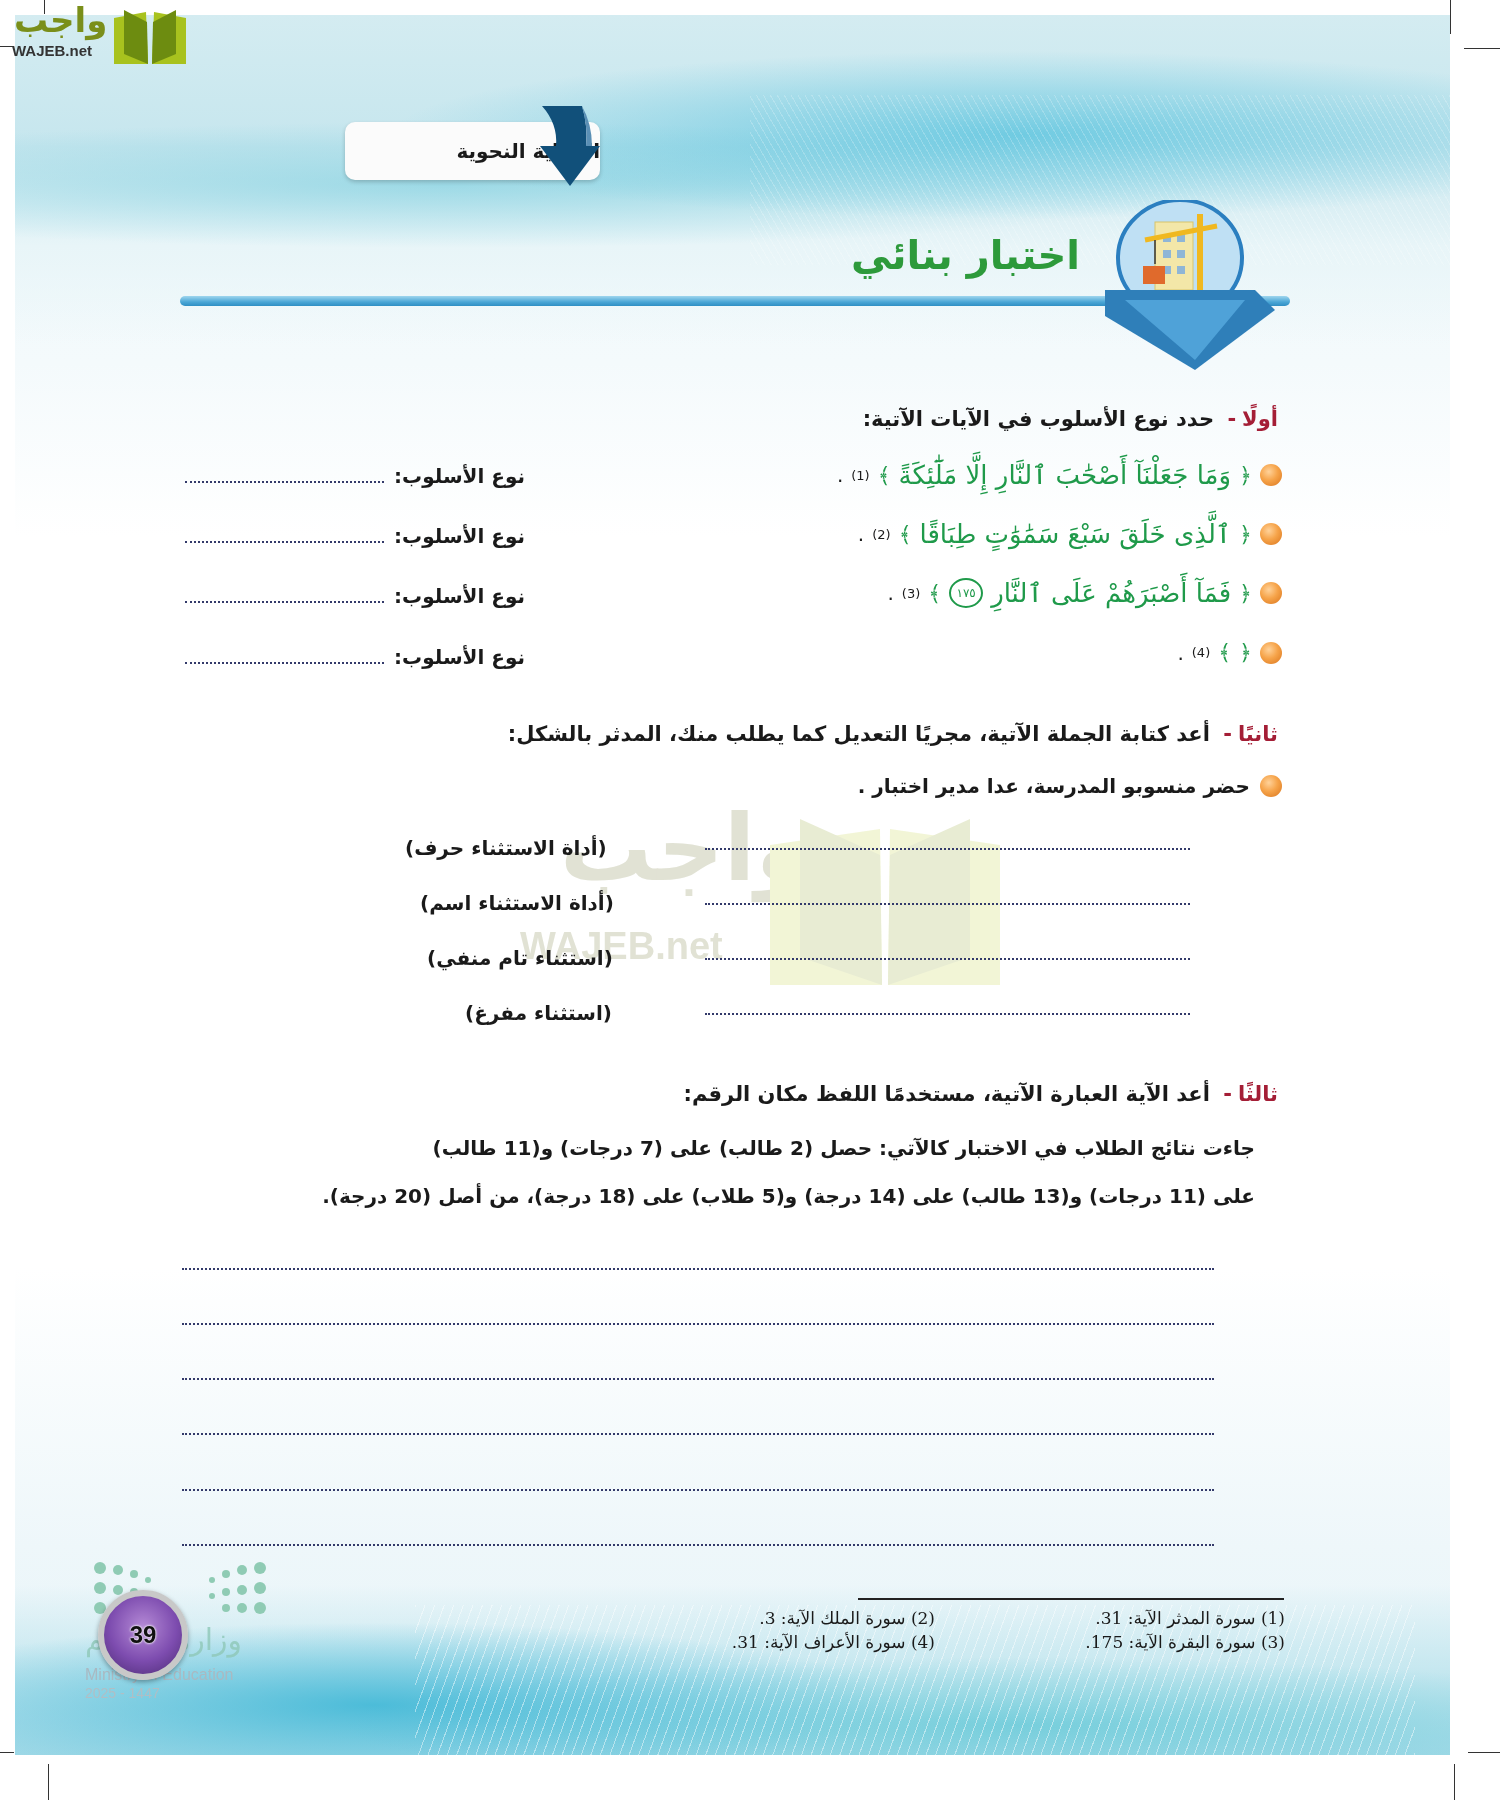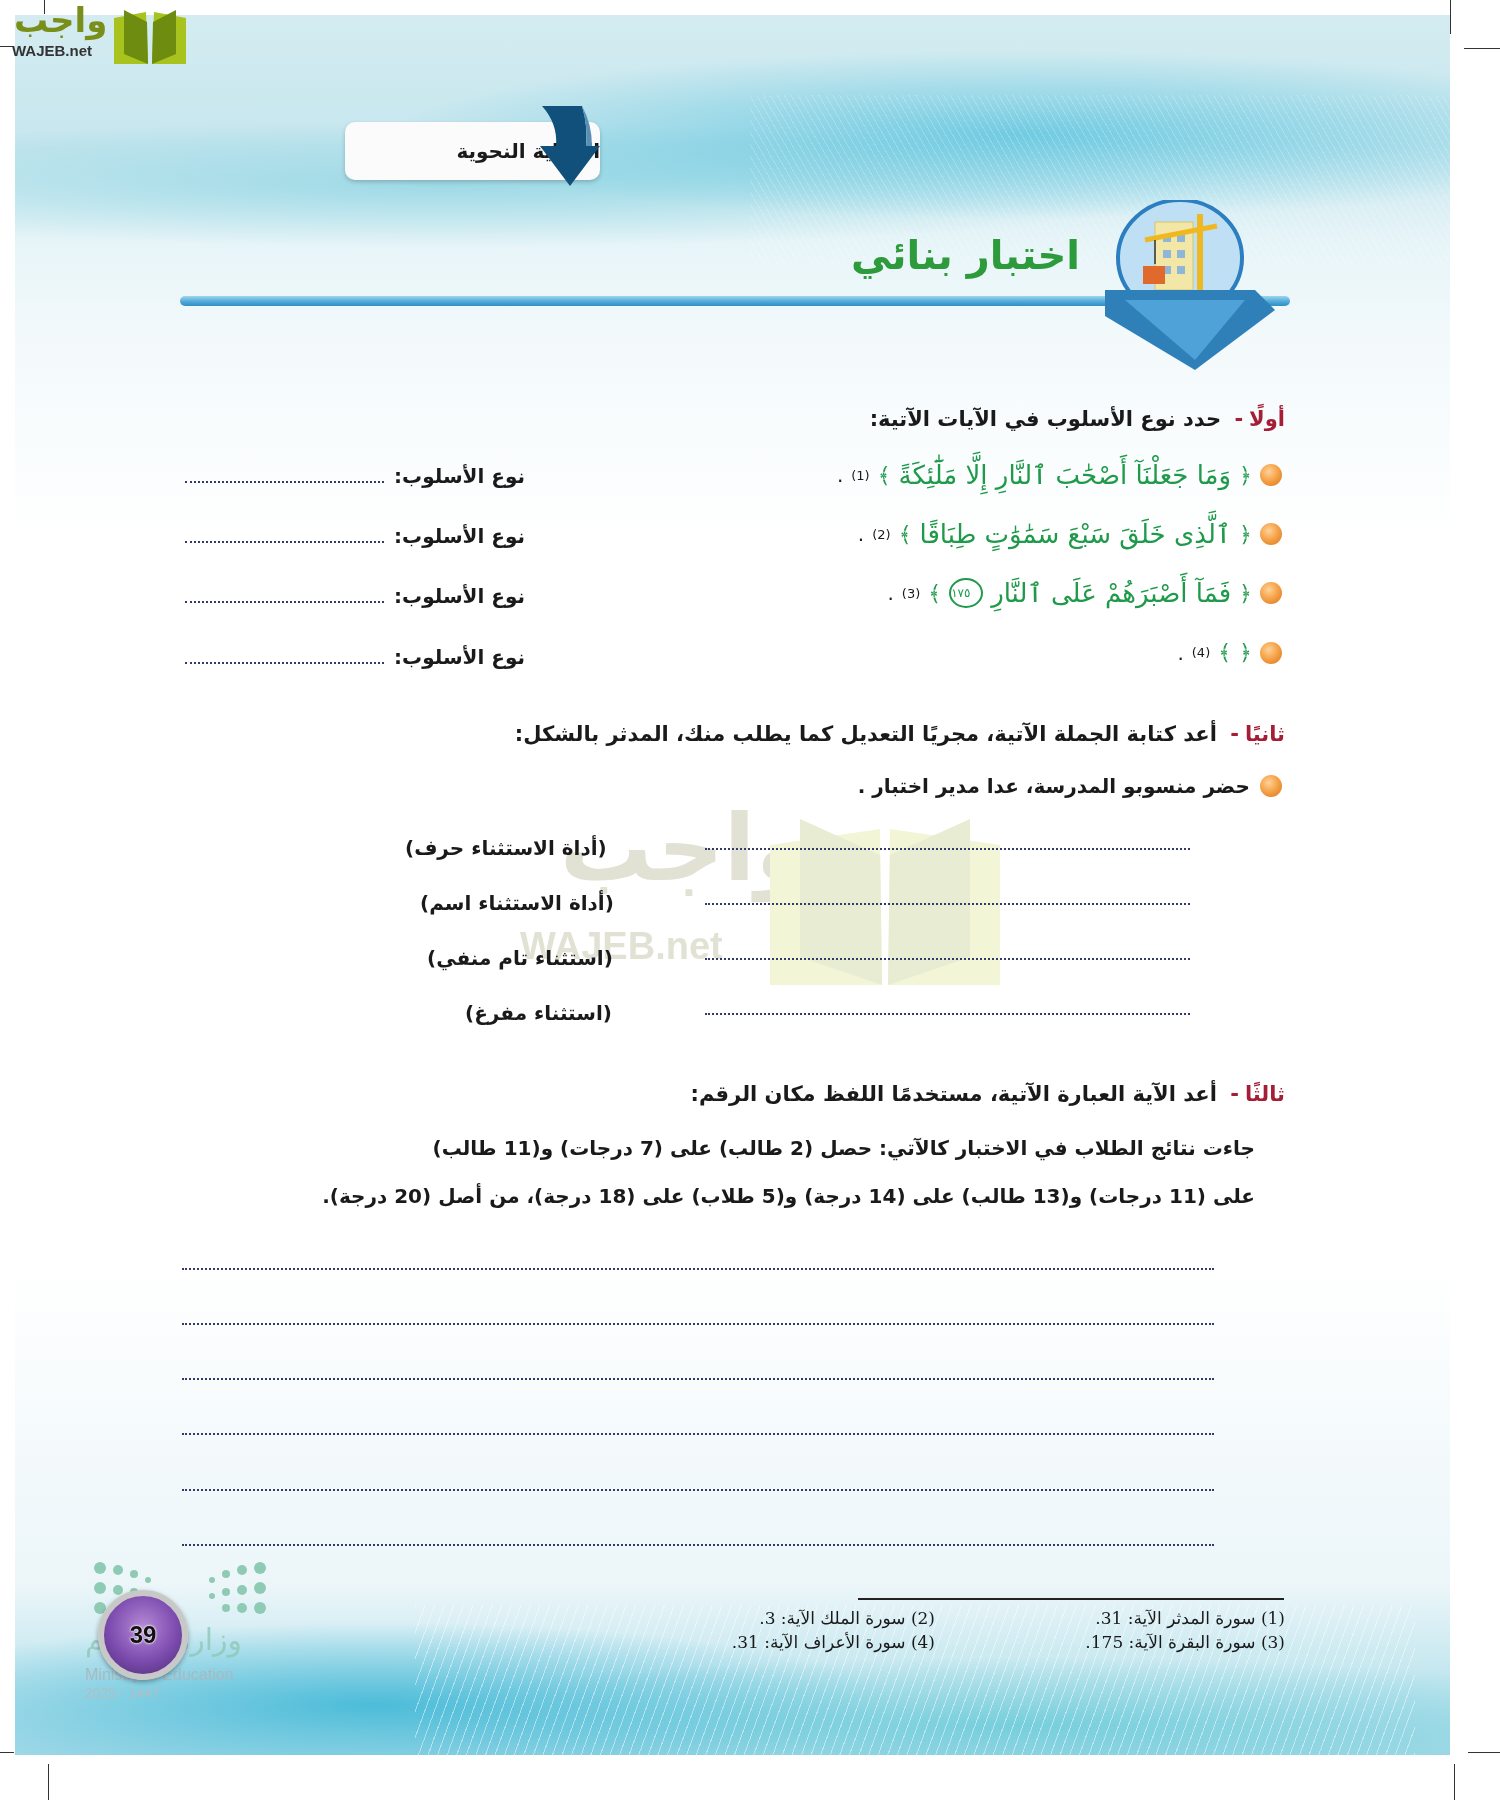--- a/index.html
+++ b/index.html
@@ -57,37 +57,37 @@
   .title-bar {
     position: absolute; left: 180px; top: 296px; width: 1110px; height: 10px;
     border-radius: 5px; background: linear-gradient(180deg, #9fd6ee, #4aa6d6 60%, #2f8fc4);
   }
   .title {
     position: absolute; right: 420px; top: 232px; font-size: 40px; font-weight: bold; color: #2d9a3b;
     direction: rtl;
   }
   .title-icon { position: absolute; left: 1105px; top: 200px; width: 180px; height: 170px; }
 
-  .heading { position: absolute; right: 215px; font-size: 21px; font-weight: bold; direction: rtl; white-space: nowrap; }
+  .heading { position: absolute; right: 222px; font-size: 21px; font-weight: bold; direction: rtl; white-space: nowrap; }
   .heading .num { color: #a41e36; }
   .heading .dash { color: #a41e36; margin: 0 6px; }
 
   .bullet {
     display: inline-block; width: 22px; height: 22px; border-radius: 50%;
     background: radial-gradient(circle at 40% 35%, #ffd29a 0%, #f6a44a 45%, #d9741c 100%);
     vertical-align: middle;
   }
 
   .verse-row { position: absolute; right: 218px; direction: rtl; white-space: nowrap; font-size: 26px; color: #1f9a4a; display: flex; align-items: center; gap: 8px; }
   .verse-row .orn { color: #1f9a4a; font-size: 22px; }
   .verse-row .fn { color: #1a1a1a; font-size: 13px; vertical-align: super; }
   .verse-row .dot { color: #1a1a1a; font-size: 20px; }
   .ayah-num {
     display: inline-block; width: 34px; height: 30px; border: 2px solid #1f9a4a; border-radius: 50%;
-    font-size: 12px; text-align: left; line-height: 26px; color: #1f9a4a;
+    font-size: 12px; text-align: center; line-height: 26px; color: #1f9a4a;
   }
 
   .type-row { position: absolute; left: 185px; width: 340px; display: flex; align-items: baseline; direction: rtl; }
   .type-row .lbl { font-size: 20px; font-weight: bold; white-space: nowrap; }
   .type-row .dots { flex: 1; border-bottom: 2px dotted #333a6a; margin-right: 10px; height: 16px; }
 
   .sentence { position: absolute; right: 218px; top: 774px; direction: rtl; display: flex; align-items: center; gap: 10px; font-size: 20px; font-weight: bold; }
 
   .rewrite-row { position: absolute; left: 405px; width: 785px; display: flex; align-items: baseline; direction: rtl; }
   .rewrite-row .dots { width: 485px; border-bottom: 2px dotted #333a6a; height: 14px; }

